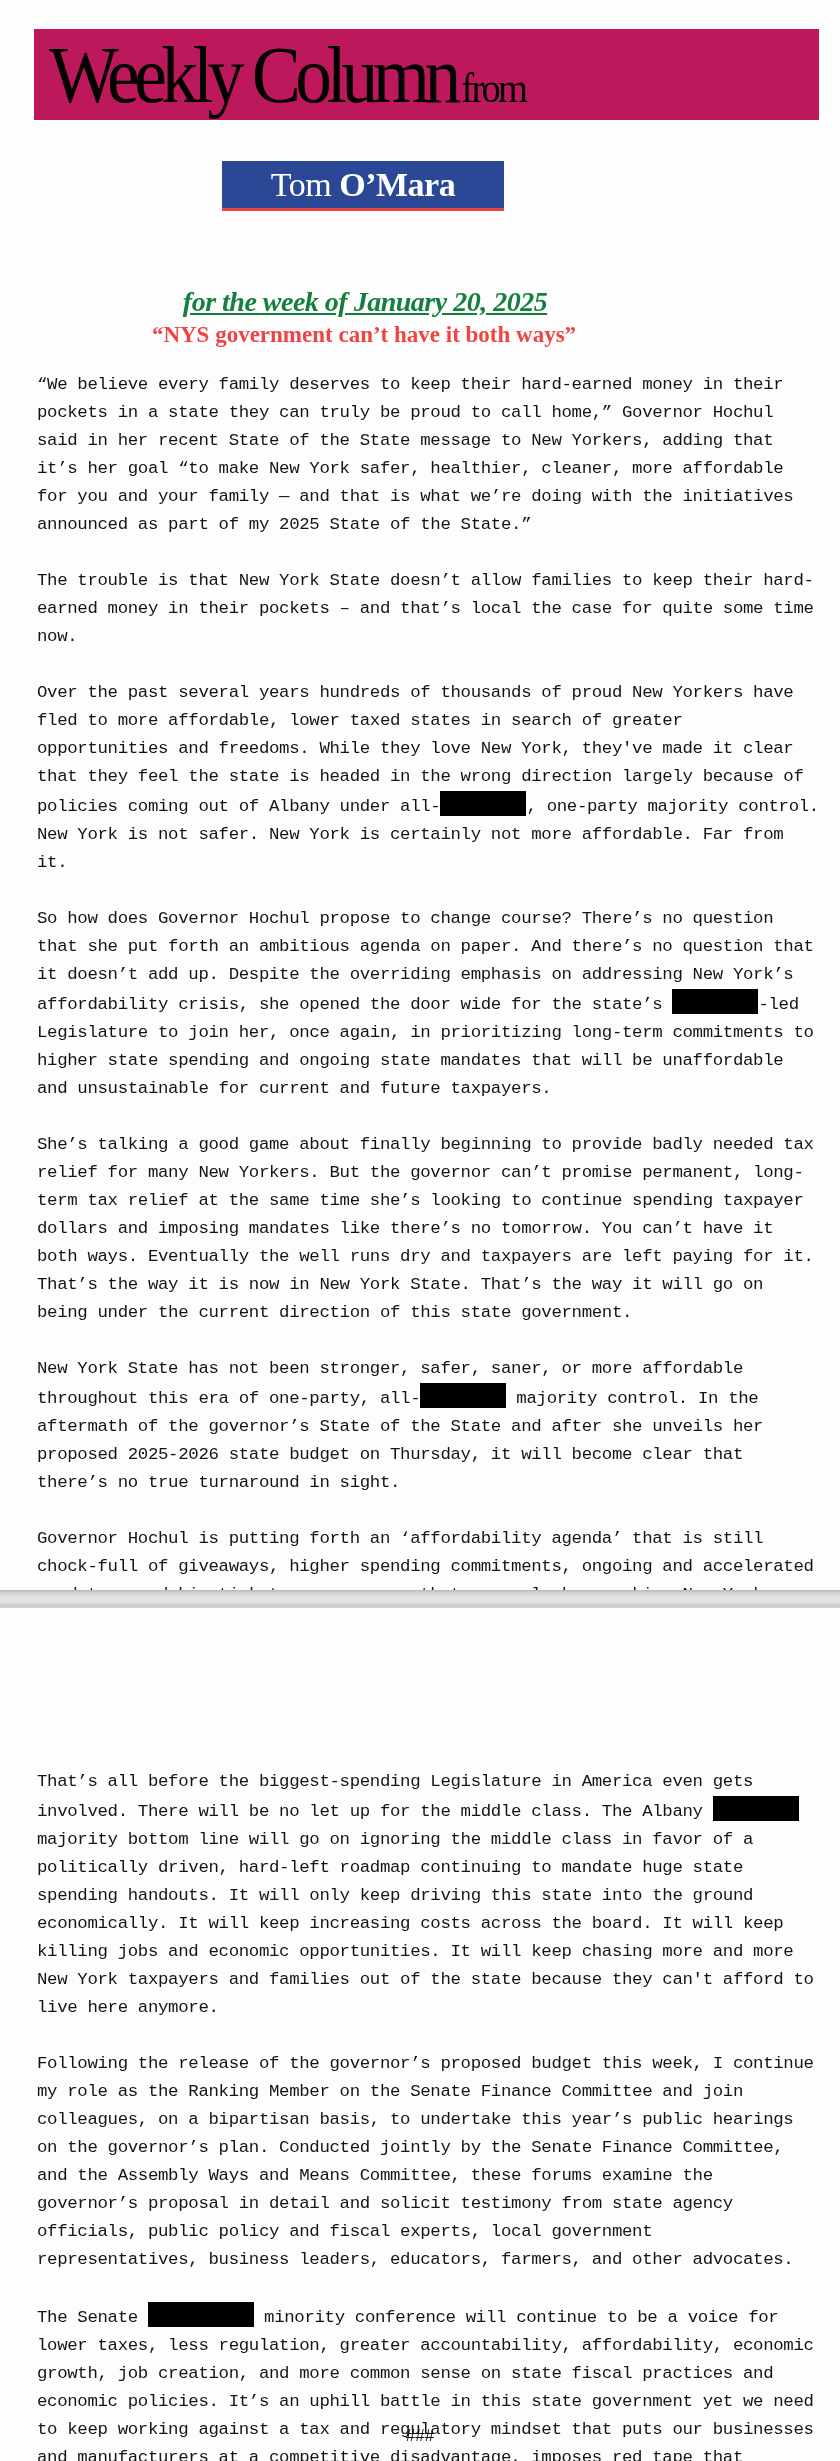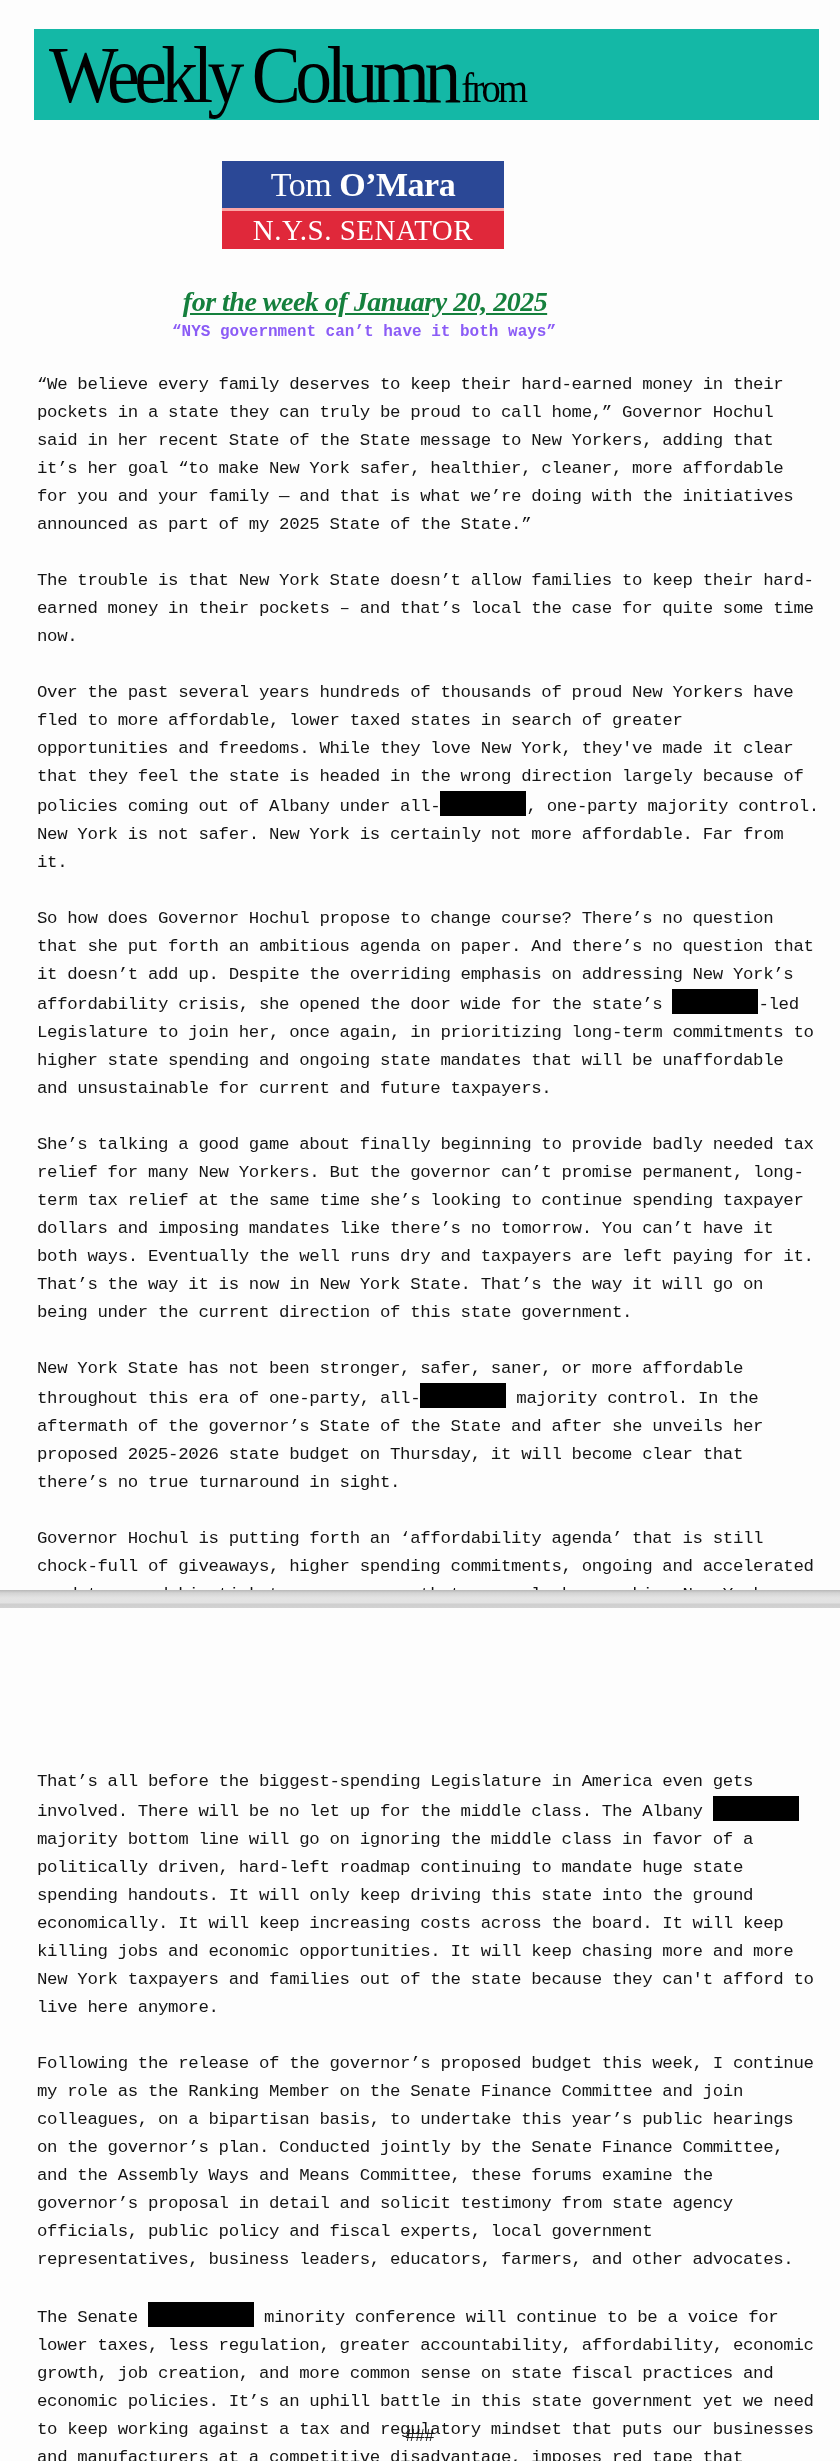--- a/index.html
+++ b/index.html
@@ -14,41 +14,41 @@
     }
     .page { position: absolute; left: 0; width: 840px; background: #fdfdfd; }
     #page1 { top: 0; height: 1590px; }
     #page2 { top: 1608px; height: 853px; }
     .page-break {
       position: absolute; left: 0; top: 1590px; width: 840px; height: 18px;
       background: linear-gradient(#b7b7b7 0px, #d4d4d4 3px, #e4e4e4 8px, #e2e2e2 13px, #cfcfcf 14px, #d2d2d2 18px);
     }
     .header-box {
       position: absolute; left: 34px; top: 29px; width: 785px; height: 91px;
-      background: #14b8a6;
+      background: #be185d;
     }
     .header-title {
       position: absolute; left: 15px; top: 0px;
       font-family: "Liberation Serif", serif;
       font-size: 80px; line-height: 92px;
       letter-spacing: -6px;
       color: #000;
       white-space: nowrap;
       transform: scaleX(0.92);
       transform-origin: left center;
     }
     .header-title .from {
       font-size: 42px; letter-spacing: -3px; margin-left: 6px;
     }
     .logo {
       position: absolute; left: 222px; top: 161px; width: 282px; height: 88px;
     }
     .logo-top {
       height: 47px; background: #2b4896;
-      border-bottom: 3px solid #fca5a5;
+      border-bottom: 3px solid #ef4444;
       color: #fff;
       font-family: "Liberation Serif", serif;
       font-size: 34px; line-height: 47px; text-align: center;
       letter-spacing: -0.5px;
     }
     .logo-top .surname { font-weight: bold; }
     .logo-bottom {
       height: 38px; background: #e0283a; color: #fff;
       font-family: "Liberation Serif", serif;
       font-size: 29px; line-height: 38px; text-align: center;
@@ -61,22 +61,22 @@
       font-family: "Liberation Serif", serif;
       font-style: italic; font-weight: bold;
       font-size: 28px; text-decoration: underline; color: #15803d;
       margin-left: -110px;
       letter-spacing: -0.5px;
     }
     .subtitle {
       position: absolute; left: 0; width: 840px; top: 322px; text-align: center;
     }
     .subtitle span {
-      font-family: Liberation Mono, monospace; font-weight: bold;
-      font-size: 16px; color: #8b5cf6; margin-left: -112px;
+      font-family: Liberation Serif, serif; font-weight: bold;
+      font-size: 23px; color: #ef4444; margin-left: -112px;
     }
     .body {
       position: absolute; left: 37px; width: 785px;
       font-family: Liberation Mono, monospace;
       font-size: 17.4px; line-height: 28px; color: #141414;
       letter-spacing: -0.35px;
     }
     .body p { margin: 0 0 28px 0; }
     .redact {
       display: inline-block; background: #000; height: 25px;
@@ -100,21 +100,20 @@
     <div class="header-title">
       <span>Weekly Column</span><span class="from">from</span>
     </div>
   </div>
 
   <div class="logo">
     <div class="logo-top">
       <span>Tom</span>
       <span class="surname">O’Mara</span>
     </div>
-    <div class="logo-bottom">N.Y.S. SENATOR</div>
   </div>
 
   <div class="date-line">
     <span>for the week of January 20, 2025</span>
   </div>
   <div class="subtitle">
     <span>“NYS government can’t have it both ways”</span>
   </div>
 
   <div class="body" style="top: 371px;">

